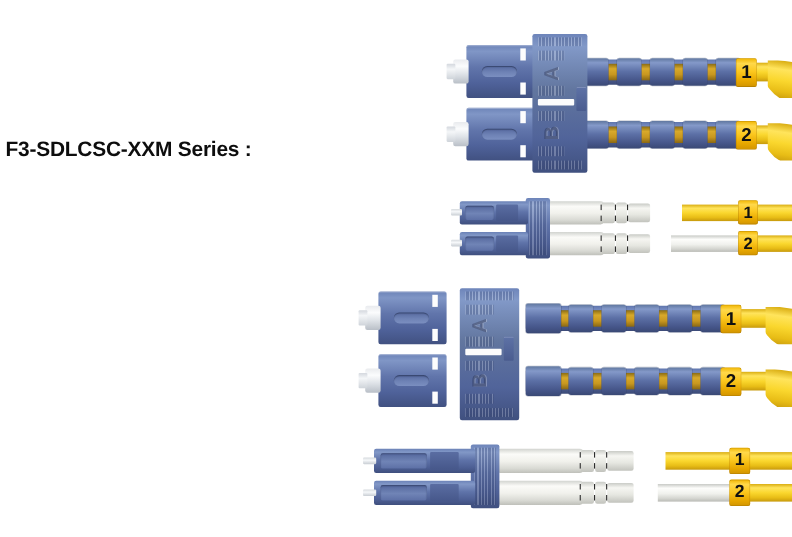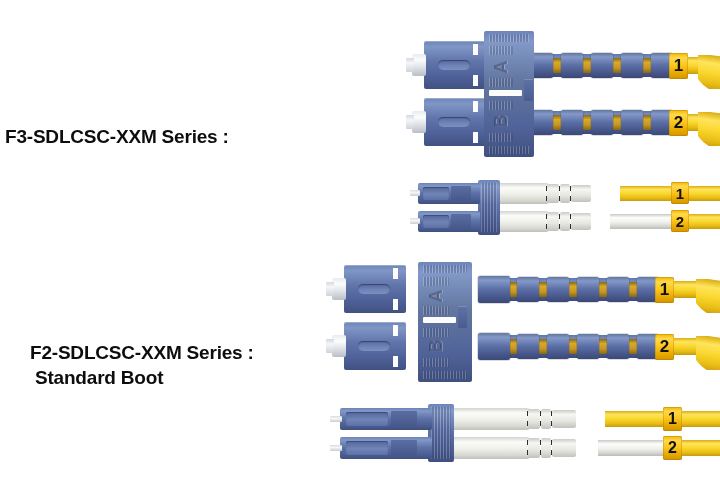--- a/index.html
+++ b/index.html
@@ -203,24 +203,20 @@
 </style>
 </head>
 <body>
 
 <div id="page">
 
   <div class="label-block" id="label-f3">
     <span>F3-SDLCSC-XXM Series :</span>
   </div>
 
-  <div class="label-block" id="label-f2">
-    <span>F2-SDLCSC-XXM Series :</span>
-    <span class="ln2"> Standard Boot</span>
-  </div>
 
   <div class="assembly" id="asm-sc-short" style="left:0; top:0; width:720px; height:170px;">
 
     <div class="cable-yellow" style="left:676px; top:57px; width:26px; height:17px; border-radius:0;"></div>
     <div class="cable-curve" style="left:698px; top:55px; width:24px; height:34px;">
       <div style="position:absolute; left:-6px; top:0px; width:34px; height:36px;
                   border-radius:0 0 0 30px;
                   background:linear-gradient(to bottom,#d9ad12 0%,#ffe45c 22%,#fad72e 50%,#e8bd16 78%,#c79a0d 100%);
                   transform:rotate(8deg);"></div>
     </div>

